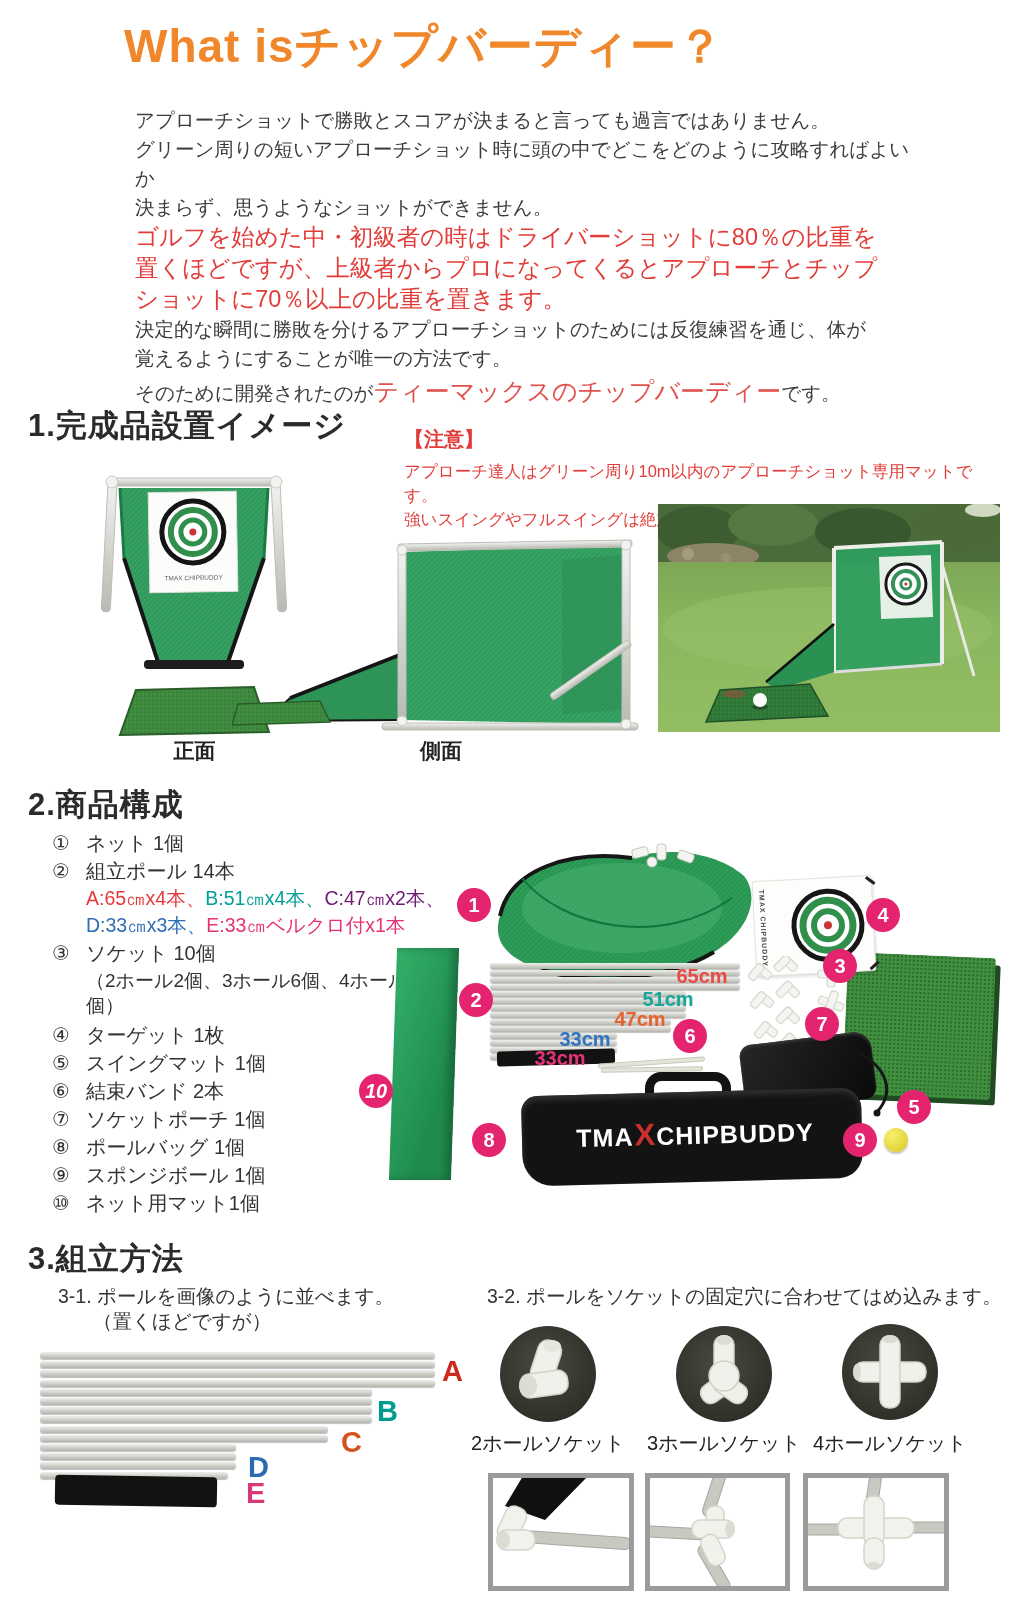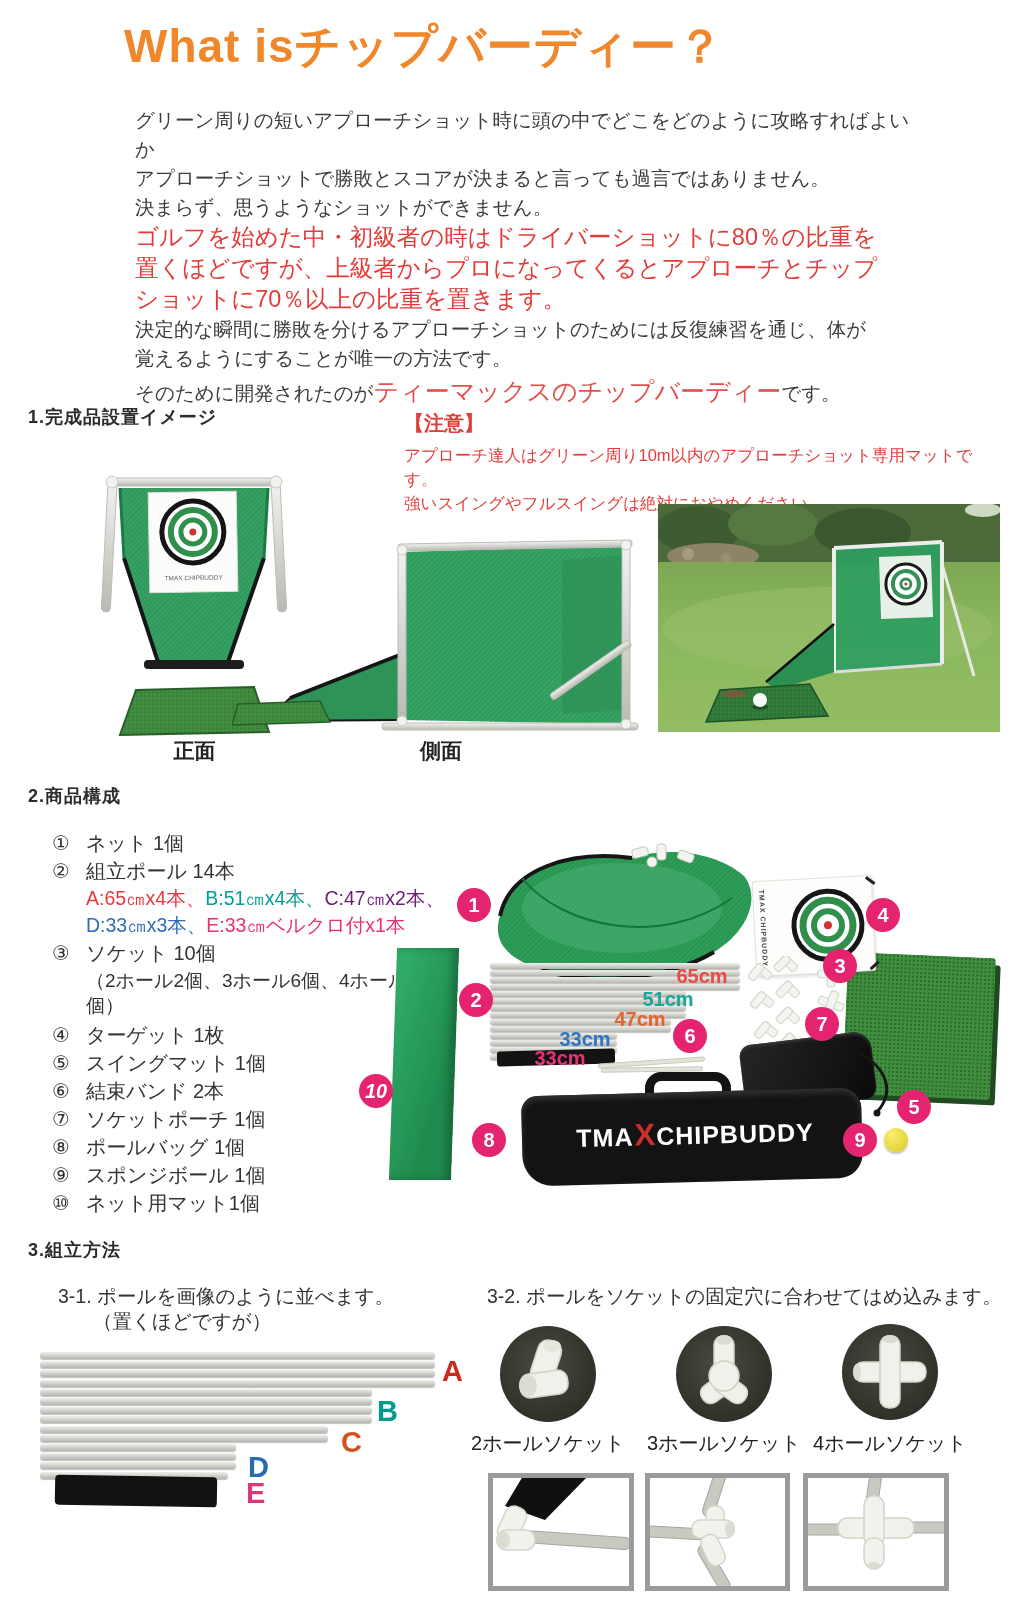--- a/index.html
+++ b/index.html
@@ -13,25 +13,25 @@
 
   
   .intro{position:absolute;left:135px;top:106px;width:780px;}
   .intro p{margin:0;}
   .t-black{font-size:19.5px;line-height:29px;color:#3c3c3c;}
   .t-redbig{font-size:23.5px;line-height:31px;font-weight:500;}
   .t-mix{font-size:19.5px;line-height:36px;color:#3c3c3c;}
   .t-hl{font-size:25px;font-weight:500;}
 
   
-  .h-sec{position:absolute;font-size:18px;font-weight:600;color:#2b2b2b;letter-spacing:1px;}
+  .h-sec{position:absolute;font-size:31px;font-weight:600;color:#2b2b2b;letter-spacing:1px;}
 
   
   .notice{position:absolute;left:404px;top:410px;width:600px;}
-  .notice-title{font-size:20px;font-weight:bold;margin:0 0 6px 0;}
+  .notice-title{font-size:20px;font-weight:bold;margin:16px 0 6px 0;}
   .notice-line{font-size:16.5px;line-height:24px;margin:0;}
 
   .img-label{position:absolute;font-size:21px;font-weight:bold;color:#222;text-align:center;}
 
   
   .plist{position:absolute;left:52px;top:830px;width:400px;}
   .lrow{display:flex;font-size:20px;line-height:26px;color:#333;margin-bottom:2px;}
   .lnum{width:34px;flex:none;}
   .spec{margin:0 0 2px 34px;font-size:19.5px;line-height:25px;font-weight:500;}
   .lnote{margin:0 0 4px 34px;font-size:19px;line-height:25px;}
@@ -84,22 +84,22 @@
          background:#fff;box-sizing:border-box;overflow:hidden;}
 </style>
 </head>
 <body>
 
 <div class="canvas">
 
   <div class="title" style="color: rgb(240, 136, 43);">What isチップバーディー？</div>
 
   <div class="intro">
+    <p class="t-black">アプローチショットで勝敗とスコアが決まると言っても過言ではありません。</p>
     <p class="t-black">グリーン周りの短いアプローチショット時に頭の中でどこをどのように攻略すればよいか</p>
-    <p class="t-black">アプローチショットで勝敗とスコアが決まると言っても過言ではありません。</p>
     <p class="t-black">決まらず、思うようなショットができません。</p>
     <p class="t-redbig" style="color: rgb(226, 59, 56);">ゴルフを始めた中・初級者の時はドライバーショットに80％の比重を</p>
     <p class="t-redbig" style="color: rgb(226, 59, 56);">置くほどですが、上級者からプロになってくるとアプローチとチップ</p>
     <p class="t-redbig" style="color: rgb(226, 59, 56);">ショットに70％以上の比重を置きます。</p>
     <p class="t-black">決定的な瞬間に勝敗を分けるアプローチショットのためには反復練習を通じ、体が</p>
     <p class="t-black">覚えるようにすることが唯一の方法です。</p>
     <p class="t-mix">
       <span>そのために開発されたのが</span><span class="t-hl" style="color: rgb(224, 81, 77);">ティーマックスのチップバーディー</span><span>です。</span>
     </p>
   </div>

